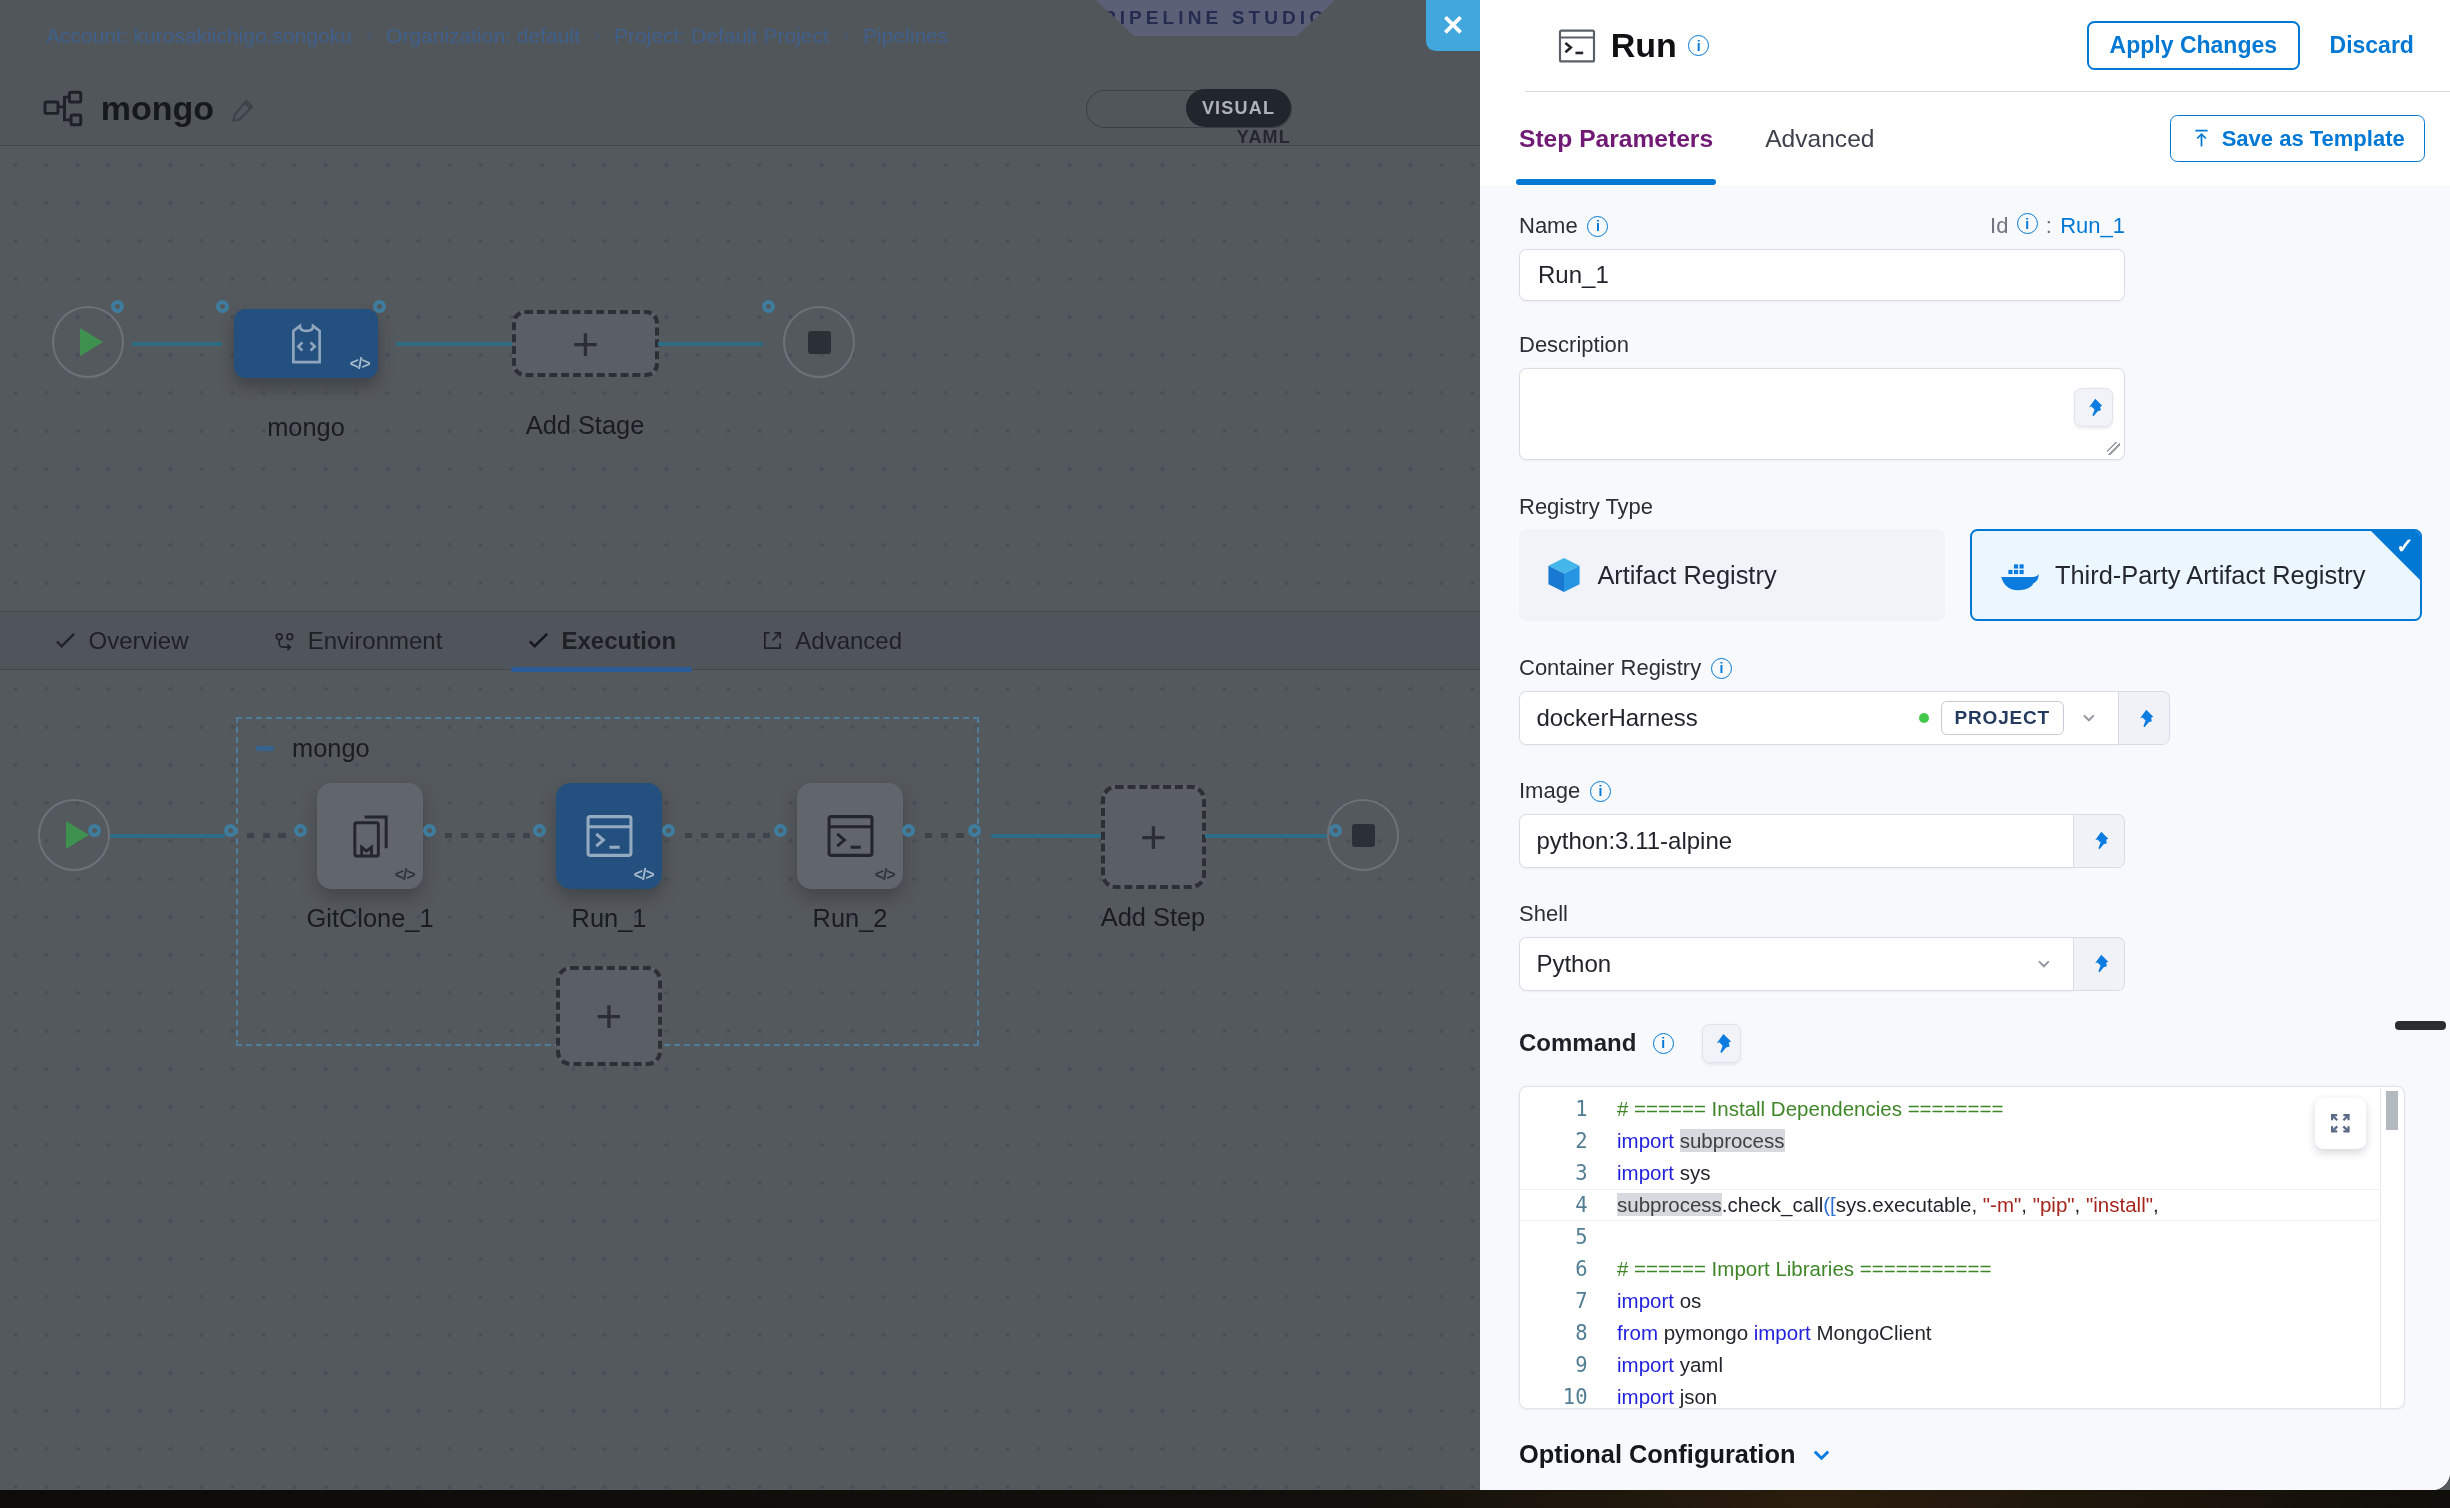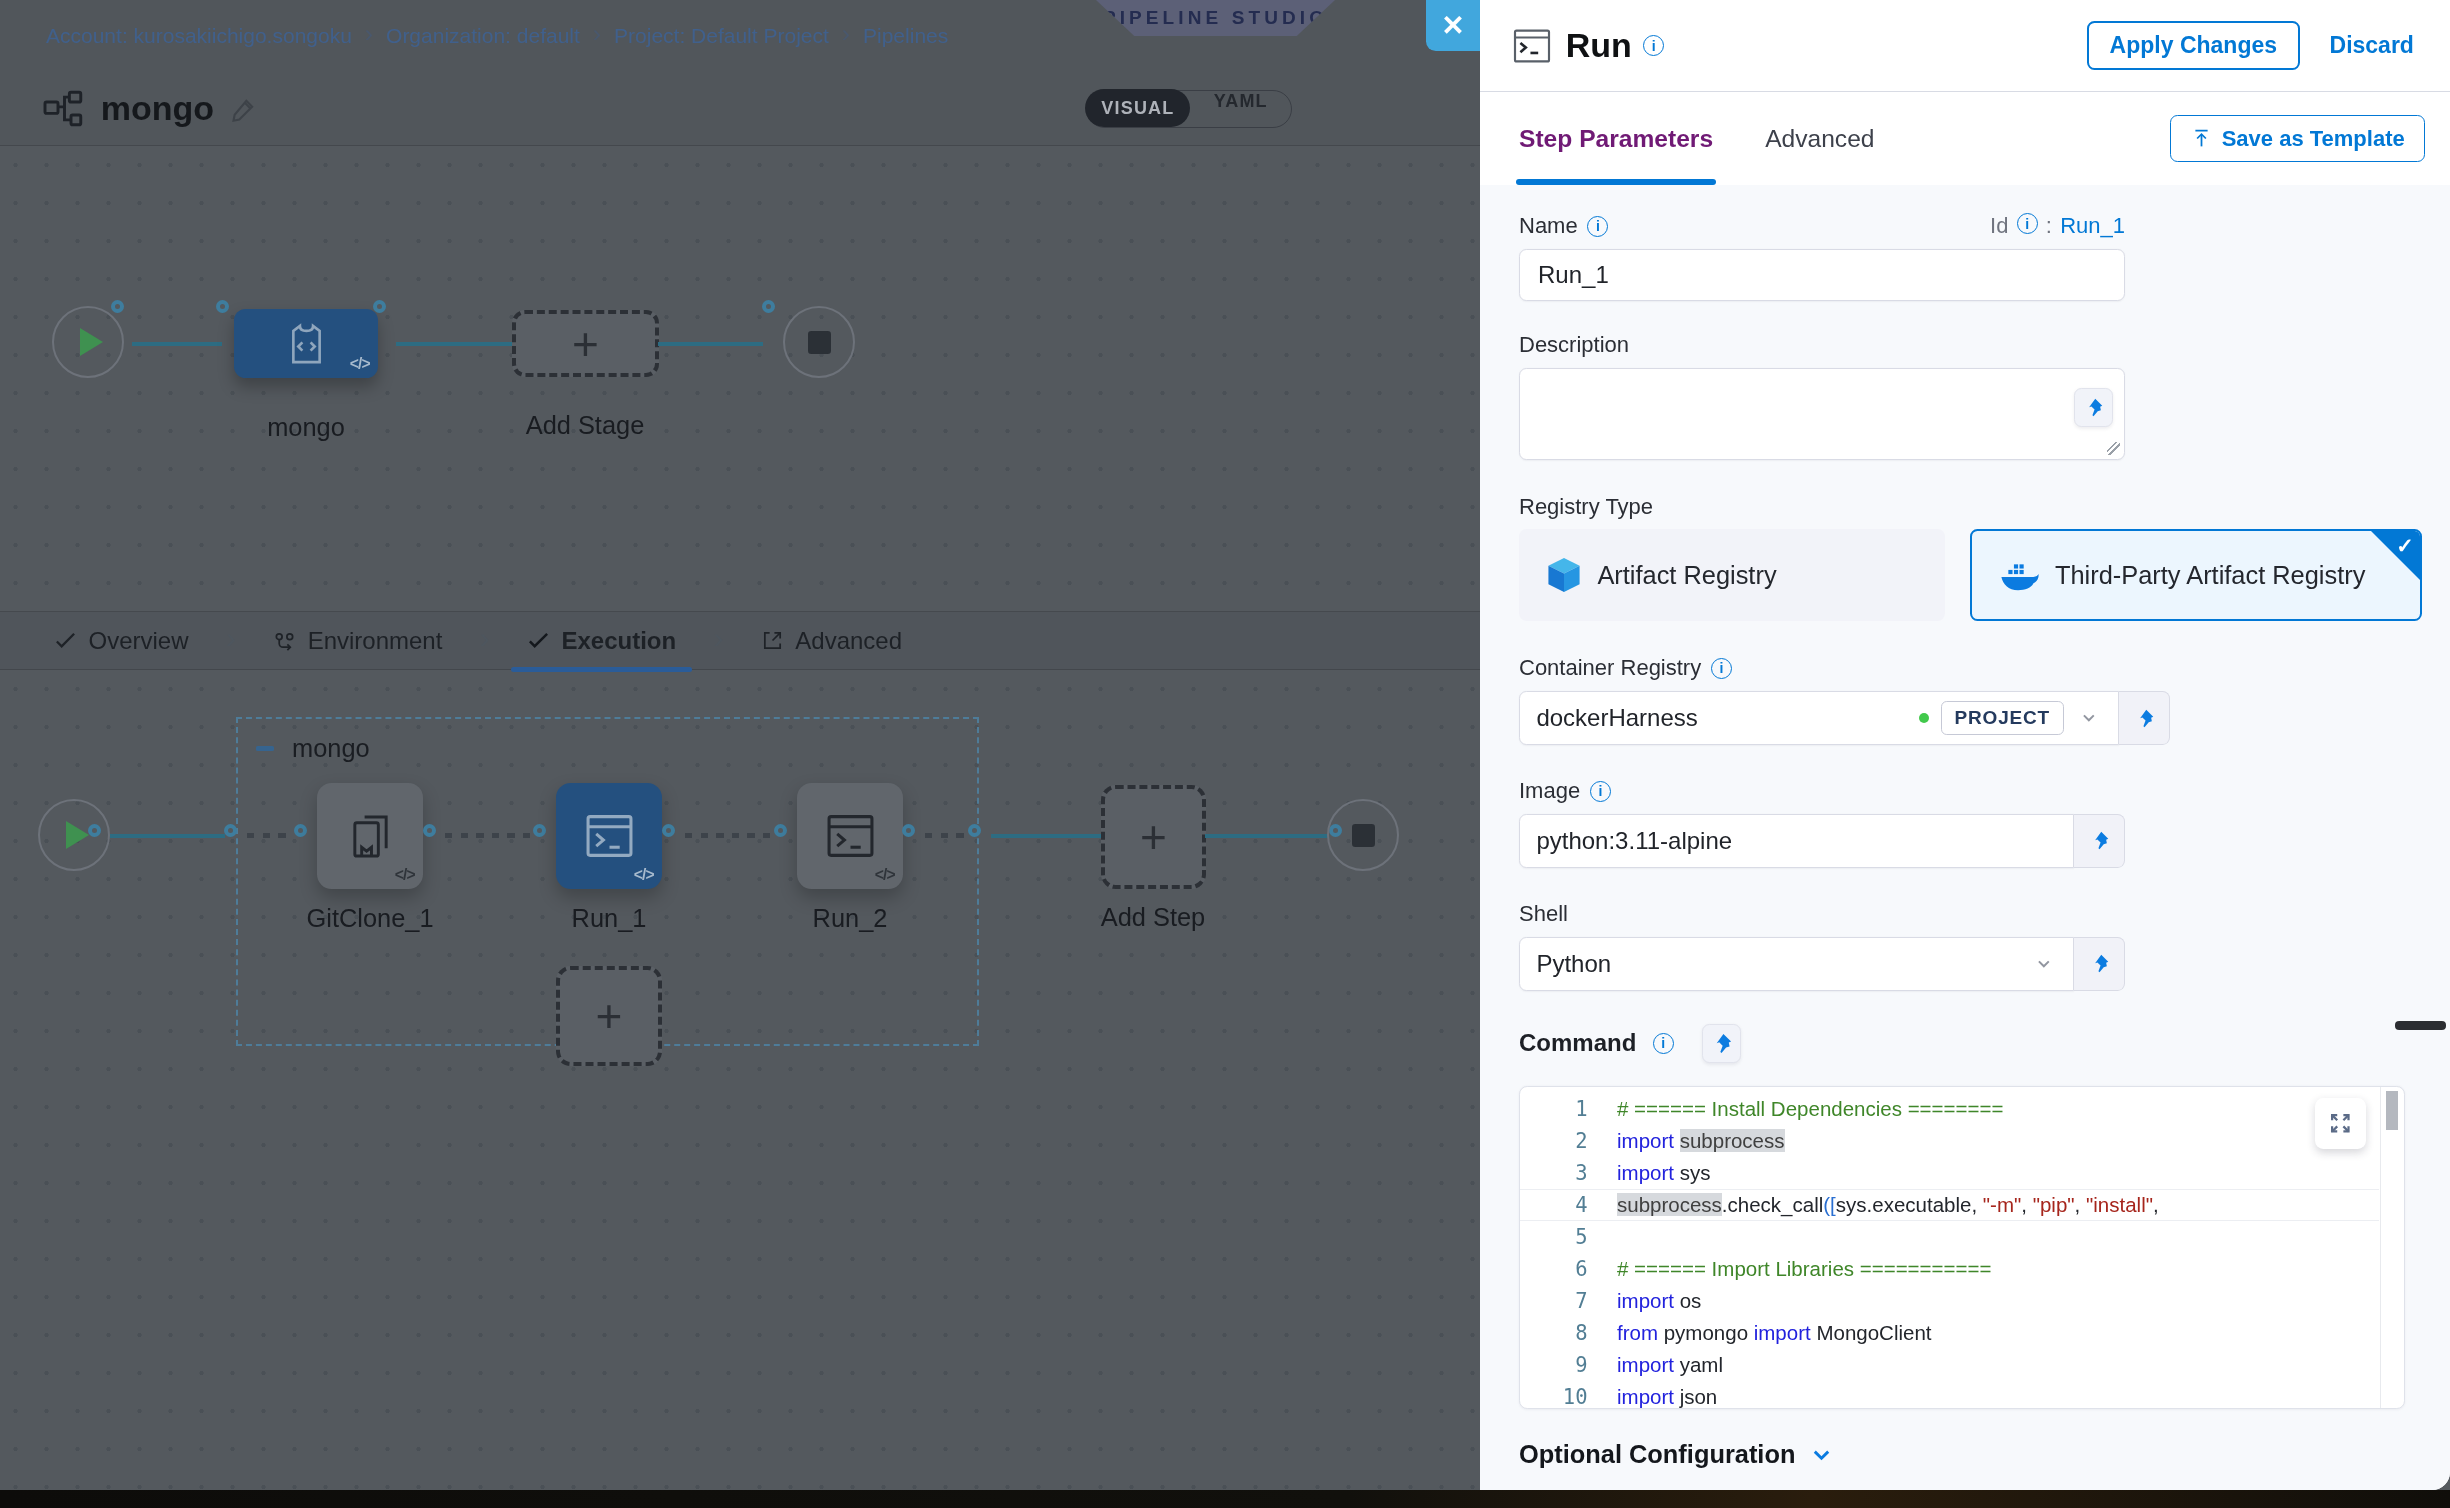--- a/index.html
+++ b/index.html
@@ -9,21 +9,21 @@
   
   #left{position:absolute;left:0;top:0;width:1480px;height:1490px;background:#54595e;overflow:hidden;}
   .dotgrid{background-image:radial-gradient(circle,#4a5056 1.8px,transparent 2.5px);background-size:31px 38px;}
   #crumbbar{position:absolute;left:0;top:0;width:100%;height:72px;background:#51565b;display:flex;align-items:center;padding-left:46px;gap:13px;}
   #crumbbar .crumb{font-size:21px;color:#40608c;white-space:nowrap;}
   #crumbbar .sep{font-size:24.6px;color:#49586e;margin-top:-3.3px;}
   #titlebar{position:absolute;left:0;top:72px;width:100%;height:74px;background:#51565b;border-bottom:1.6px solid #44484d;display:flex;align-items:center;padding-left:43px;}
   .pipe-ico{width:43px;height:39px;margin-right:14.7px;}
   #pipe-title{font-size:34px;font-weight:700;color:#15181c;}
   .pencil{width:28px;height:28px;margin-left:16.4px;opacity:.85;}
-  #viewtoggle{position:absolute;right:188px;top:18px;width:206px;height:38px;border:1.6px solid #3a3e45;border-radius:19.7px;display:flex;align-items:flex-start;}
+  #viewtoggle{position:absolute;right:188px;top:18px;width:206px;height:38px;border:1.6px solid #3a3e45;border-radius:19.7px;display:flex;align-items:flex-end;flex-direction:column;}
   #viewtoggle .seg{font-size:18px;font-weight:700;letter-spacing:1.2px;text-align:center;}
   #viewtoggle .visual{width:105px;height:38px;line-height:38px;margin:-1.6px 0 0 -1.6px;background:#21252c;border-radius:19.7px;color:#aeb2b9;}
   #viewtoggle .yaml{flex:1;color:#24282e;}
 
   #canvas1{position:absolute;left:0;top:146px;width:100%;height:465px;}
   #canvas2{position:absolute;left:0;top:670px;width:100%;height:821px;}
 
   .circle-node{position:absolute;width:72px;height:72px;border:2.5px solid #6d727a;border-radius:50%;display:flex;align-items:center;justify-content:center;}
   .play-tri{width:0;height:0;border-left:23px solid #3f9150;border-top:14px solid transparent;border-bottom:14px solid transparent;margin-left:6.6px;}
   .stop-sq{width:23px;height:23px;background:#2b3036;border-radius:3.3px;}
@@ -52,21 +52,21 @@
   .ltab.active::after{content:"";position:absolute;left:4.9px;right:4.9px;bottom:-1.6px;height:4.9px;border-radius:2.5px;background:#2a5c99;}
   .ltab-sep{font-size:29.5px;color:#4e565e;padding:0 16.4px;margin-top:-4.9px;}
 
   
   #studio-badge{position:absolute;left:1096px;top:0;width:239px;height:36px;background:#5c6077;clip-path:polygon(0 0,100% 0,84% 100%,16% 100%);display:flex;align-items:center;justify-content:center;}
   #studio-badge span{font-size:19px;font-weight:700;letter-spacing:4.1px;color:#242c50;}
   #close-x{position:absolute;left:1426px;top:0;width:54px;height:51px;background:#41a7dd;border-radius:0 0 0 9.8px;display:flex;align-items:center;justify-content:center;color:#fff;font-size:28px;font-weight:700;cursor:pointer;}
 
   
   #panel{position:absolute;left:1480px;top:0;width:970px;height:1490px;background:#fff;border-radius:0 0 18px 0;overflow:hidden;}
-  #p-header{height:92px;display:flex;align-items:center;padding:0 24.6px 0 33px;border-bottom:1.6px solid #d8dbe4;background:#fff;}
+  #p-header{height:92px;display:flex;align-items:center;padding:0 24.6px 0 33px;border-bottom:1.6px solid #d8dbe4;background:#fff;margin-left:45px;}
   .term-ico{width:38px;height:34px;margin-right:14.7px;}
   #p-title{font-size:34px;font-weight:800;color:#0f1113;margin-right:11.5px;}
   .info{display:inline-flex;align-items:center;justify-content:center;width:21px;height:21px;border:1.6px solid #0278d5;border-radius:50%;color:#0278d5;font-size:14px;font-weight:700;font-style:normal;flex:none;}
   #p-header .spacer,#p-tabs .spacer{flex:1;}
   #apply-btn{height:49px;padding:0 21px;border:2px solid #0278d5;border-radius:7.4px;background:#fff;color:#0278d5;font-size:23px;font-weight:600;display:flex;align-items:center;cursor:pointer;}
   #discard-btn{margin:0 11.5px 0 29.5px;color:#0278d5;font-size:23px;font-weight:600;cursor:pointer;}
   #p-tabs{height:93px;display:flex;align-items:center;padding:0 24.6px 0 39px;background:#fff;}
   #tab-stepparams{position:relative;height:93px;display:flex;align-items:center;font-size:24.6px;font-weight:700;color:#701a75;}
   #tab-stepparams::after{content:"";position:absolute;left:-3.3px;right:-3.3px;bottom:0;height:5.7px;border-radius:3.3px;background:#0278d5;}
   #tab-advanced{margin-left:52px;font-size:24.6px;color:#3d414b;}

